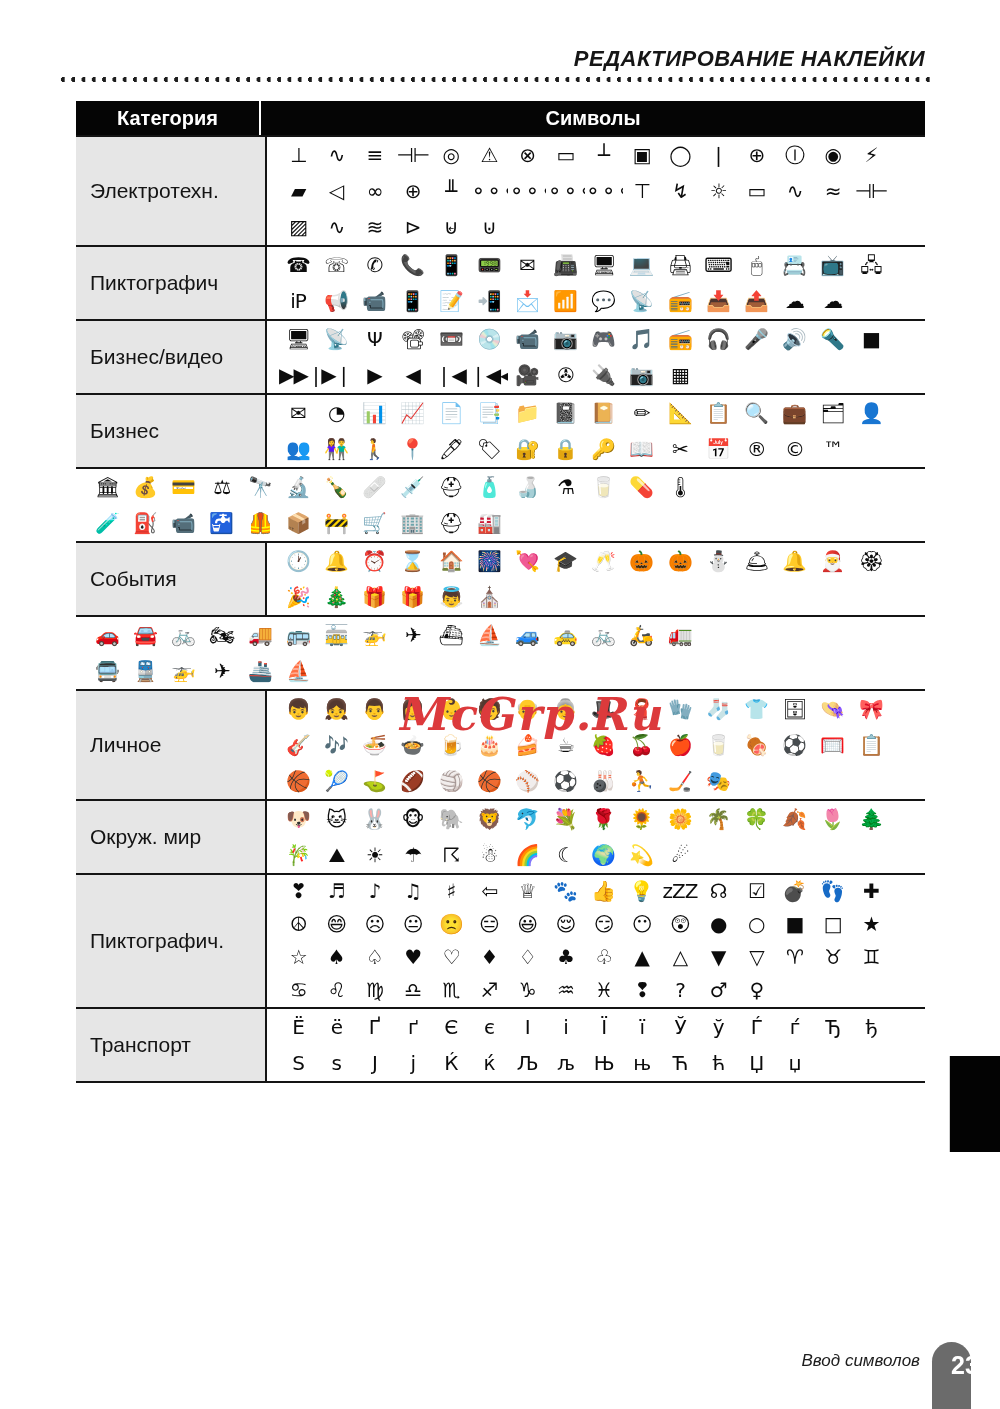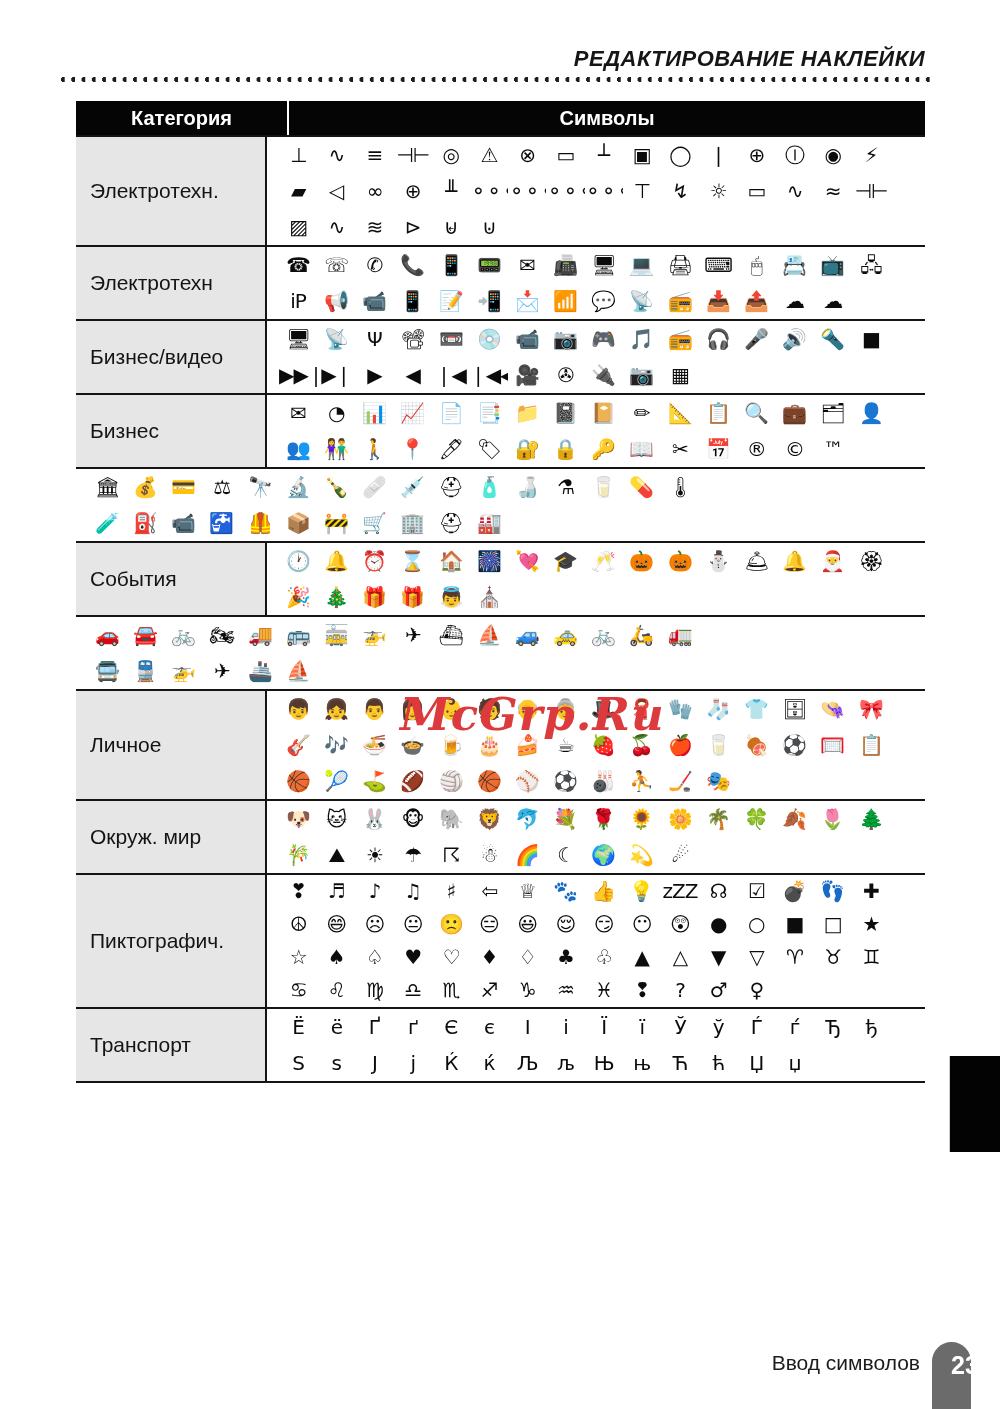--- a/index.html
+++ b/index.html
@@ -15,21 +15,21 @@
     position:absolute; top:75px; left:60px; width:876px; height:9px;
     background-image:radial-gradient(ellipse 2.1px 2.9px at 3px 4.5px, #1d1d1d 97%, transparent 100%);
     background-size:10.3px 9px; background-repeat:repeat-x;
   }
   .symbol-table {
     position:absolute; top:101px; left:76px; width:849px;
     border-bottom:2px solid #141414;
   }
   .thead { display:flex; background:#050505; color:#fff; height:34px; }
   .th-cat {
-    width:211px; display:flex; align-items:center; justify-content:center;
+    width:183px; display:flex; align-items:center; justify-content:center;
     font-size:20px; font-weight:bold; box-sizing:border-box;
   }
   .th-sym {
     flex:1; display:flex; align-items:center; justify-content:center;
     font-size:20px; font-weight:bold; border-left:2px solid #ffffff; box-sizing:border-box;
   }
   .trow { display:flex; border-top:2px solid #141414; }
   .tcat {
     width:191px; background:#e6e6e6; border-right:2px solid #141414;
     display:flex; align-items:center; padding-left:14px;
@@ -46,21 +46,21 @@
   .watermark {
     position:absolute; top:680px; left:400px; z-index:6;
     font-family:"DejaVu Serif", serif; font-style:italic; font-weight:bold;
     font-size:45px; line-height:1; letter-spacing:1px;
   }
   .thumb-index-mark {
     position:absolute; top:1056px; right:0; width:50px; height:96px;
     background:#030303; border-left:1px solid #cfcfcf;
   }
   .footer-label {
-    position:absolute; top:1351px; right:80px; font-size:21px; color:#1c1c1c;
+    position:absolute; top:1351px; right:80px; font-size:17px; color:#1c1c1c;font-style:italic;
   }
   .page-number-tab {
     position:absolute; top:1342px; left:932px; width:39px; height:67px;
     border-radius:20px 20px 0 0;
     display:flex; justify-content:center; align-items:flex-start; padding-top:11px;
     box-sizing:border-box;
   }
   .page-number-tab .num { color:#ffffff; font-size:25px; font-weight:bold; line-height:1; }
 </style>
 </head>
@@ -119,21 +119,21 @@
             <span>▨</span>
             <span>∿</span>
             <span>≋</span>
             <span>⊳</span>
             <span>⊌</span>
             <span>⊍</span>
           </div>
         </div>
       </div>
       <div class="trow">
-        <div class="tcat">Электротехн</div>
+        <div class="tcat">Пиктографич</div>
         <div class="tsym">
           <div class="sline">
             <span>☎</span>
             <span>☏</span>
             <span>✆</span>
             <span>📞</span>
             <span>📱</span>
             <span>📟</span>
             <span>✉</span>
             <span>📠</span>

